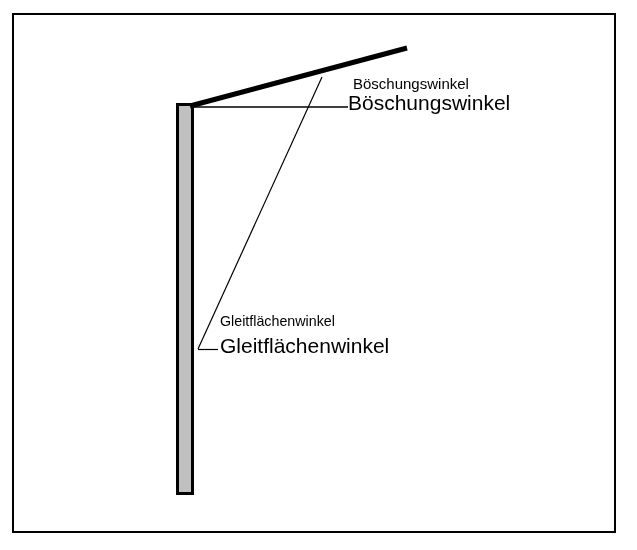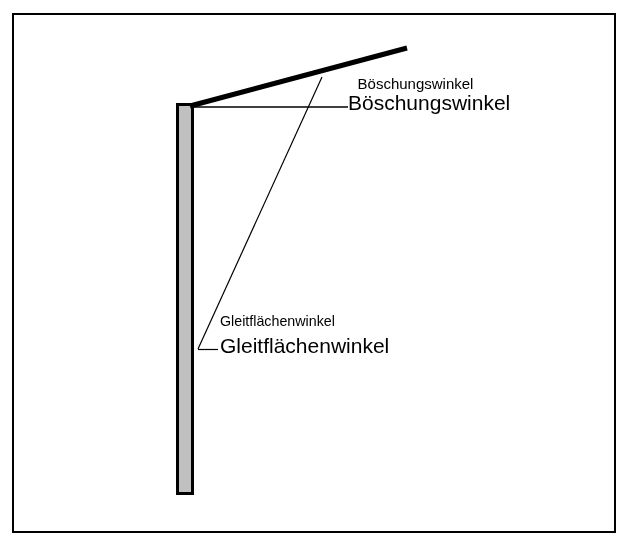--- a/index.html
+++ b/index.html
@@ -9,21 +9,20 @@
     height: 550px;
     background: #ffffff;
     overflow: hidden;
     font-family: "Liberation Sans", sans-serif;
   }
   #root {
     position: relative;
     width: 637px;
     height: 480px;
     background: #ffffff;
-    text-align: center;
   }
   .frame {
     position: absolute;
     left: 12px;
     top: 13px;
     width: 604px;
     height: 520px;
     border: 2px solid #000000;
     box-sizing: border-box;
     background: #ffffff;

